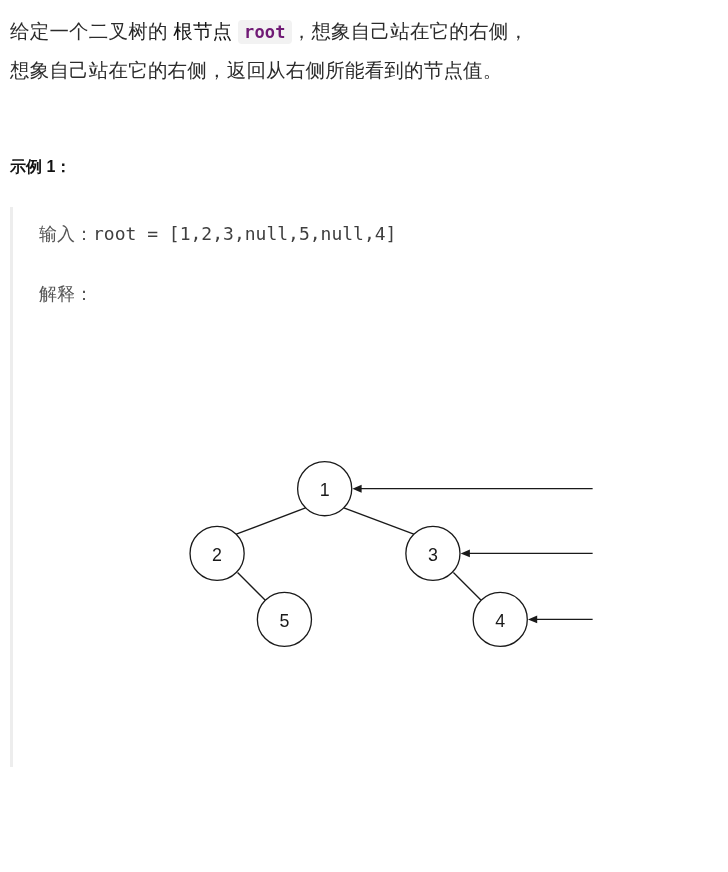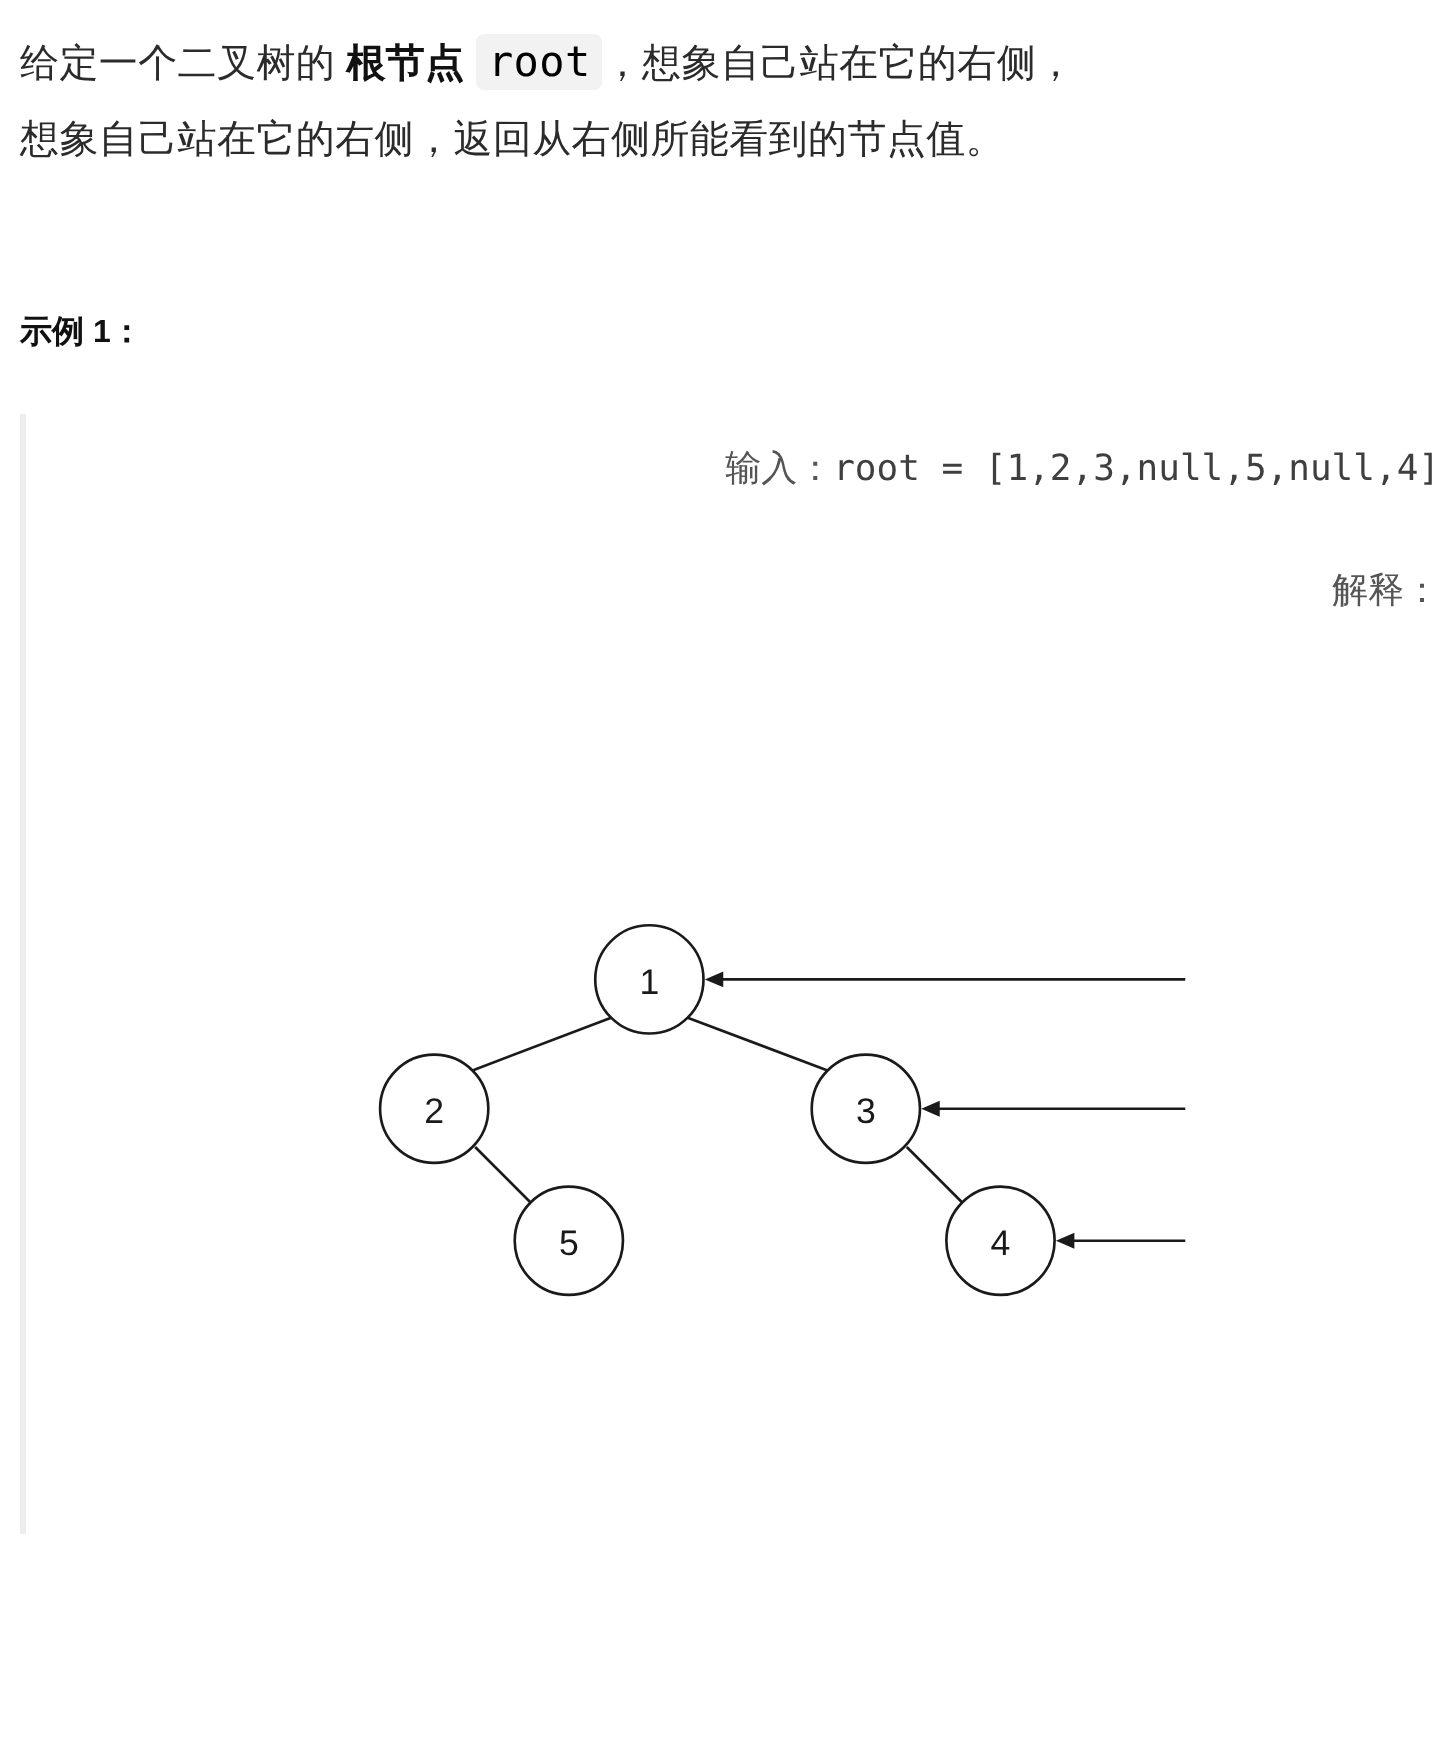--- a/index.html
+++ b/index.html
@@ -24,30 +24,31 @@
   }
   .intro {
     font-size: 19.5px;
     line-height: 38px;
     color: #2b2b2b;
     letter-spacing: 0.2px;
     margin: 0;
     padding: 6px 0 0 2px;
   }
   .intro b {
-    font-weight: bold;
+    font-weight: normal;
     color: #111;
   }
   code.inline {
     font-family: "DejaVu Sans Mono", monospace;
     background: #f2f2f2;
     border-radius: 4px;
     padding: 2px 6px;
-    font-size: 21px;
-    color: #000000;
+    font-size: 17px;
+    color: #701a75;
+    font-weight: bold;
   }
   .section-title {
     font-size: 16px;
     font-weight: bold;
     color: #111;
     margin: 0;
     padding: 64px 0 0 2px;
     line-height: 28px;
   }
   .example-block {
@@ -57,21 +58,20 @@
     padding: 12px 0 10px 26px;
     min-height: 560px;
     box-sizing: border-box;
   }
   .ex-line {
     font-size: 18px;
     line-height: 30px;
     color: #555;
     margin: 0 0 30px 0;
     white-space: nowrap;
-    text-align: right;
   }
   .ex-line .lbl {
     font-family: "Liberation Sans", sans-serif;
     color: #555;
   }
   .ex-line .mono {
     font-family: "DejaVu Sans Mono", monospace;
     color: #3f3f3f;
     font-size: 18px;
   }

